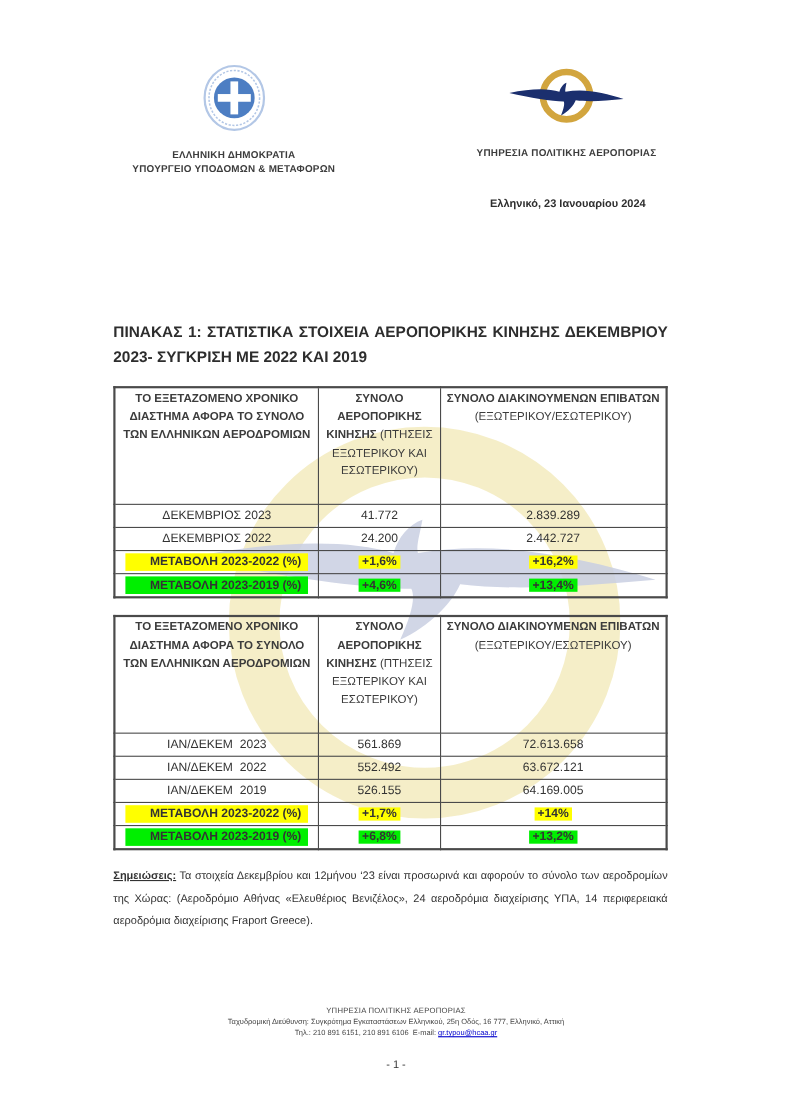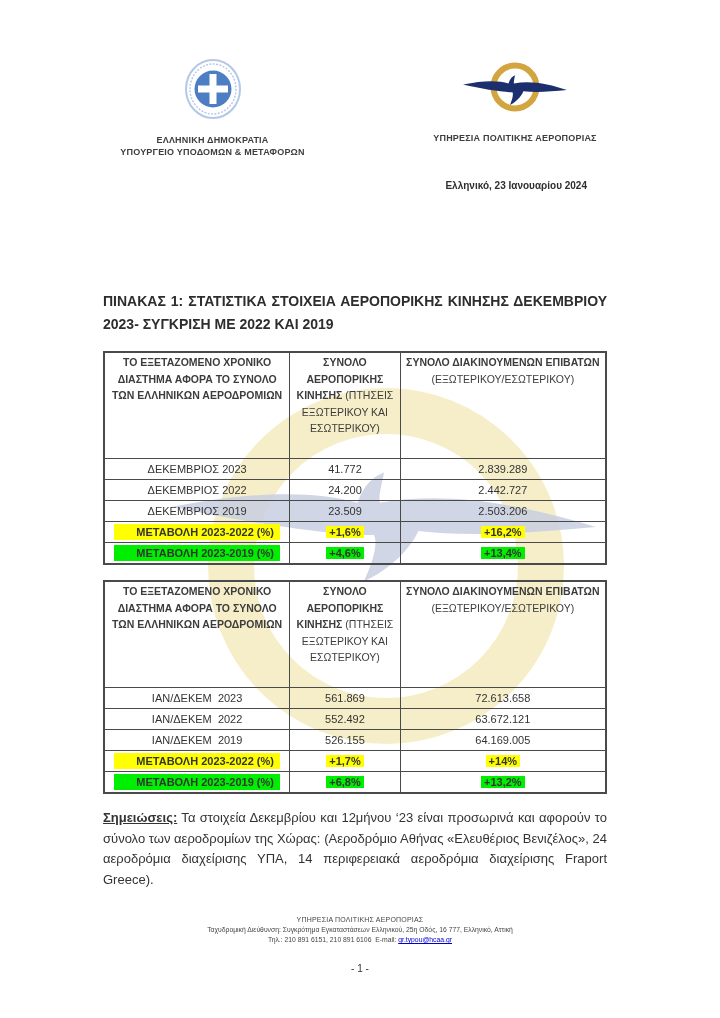--- a/index.html
+++ b/index.html
@@ -39,21 +39,21 @@
   thead td{vertical-align:top;font-size:10.5px;line-height:16.5px;color:#3c3c3c;height:103px;}
   .th-main{font-weight:bold;}
   .th-sub{font-weight:normal;}
   tbody td{font-size:11px;line-height:16px;height:18px;vertical-align:middle;color:#333;}
   tr.chg td{font-weight:bold;}
   .hl{padding:0 3px;}
   .hl-yellow{background:#ffff00;}
   .hl-green{background:#00ef00;}
   tr.chg td:first-child .hl{display:inline-block;min-width:92%;box-sizing:border-box;padding-left:19px;}
   
-  .notes{margin-top:14px;font-size:13px;line-height:20.5px;text-align:justify;color:#333;}
+  .notes{margin-top:14px;font-size:10px;line-height:20.5px;text-align:justify;color:#333;}
   .notes b{text-decoration:underline;}
   
   .footer{position:absolute;left:0;top:915px;width:720px;text-align:center;color:#454545;}
   .footer .f-org{font-size:7px;line-height:10px;letter-spacing:.2px;}
   .footer .f-line{font-size:6.8px;line-height:10px;}
   .footer a{color:#0000cc;text-decoration:underline;}
   .page-num{position:absolute;left:0;top:963px;width:720px;text-align:center;font-size:10px;color:#333;}
 </style>
 </head>
 <body>
@@ -125,25 +125,20 @@
             <tr>
               <td>ΔΕΚΕΜΒΡΙΟΣ 2023</td>
               <td>41.772</td>
               <td>2.839.289</td>
             </tr>
             <tr>
               <td>ΔΕΚΕΜΒΡΙΟΣ 2022</td>
               <td>24.200</td>
               <td>2.442.727</td>
             </tr>
-            <tr>
-              <td>ΔΕΚΕΜΒΡΙΟΣ 2019</td>
-              <td>23.509</td>
-              <td>2.503.206</td>
-            </tr>
             <tr class="chg">
               <td><span class="hl hl-yellow">ΜΕΤΑΒΟΛΗ 2023-2022 (%)</span></td>
               <td><span class="hl hl-yellow">+1,6%</span></td>
               <td><span class="hl hl-yellow">+16,2%</span></td>
             </tr>
             <tr class="chg">
               <td><span class="hl hl-green">ΜΕΤΑΒΟΛΗ 2023-2019 (%)</span></td>
               <td><span class="hl hl-green">+4,6%</span></td>
               <td><span class="hl hl-green">+13,4%</span></td>
             </tr>

